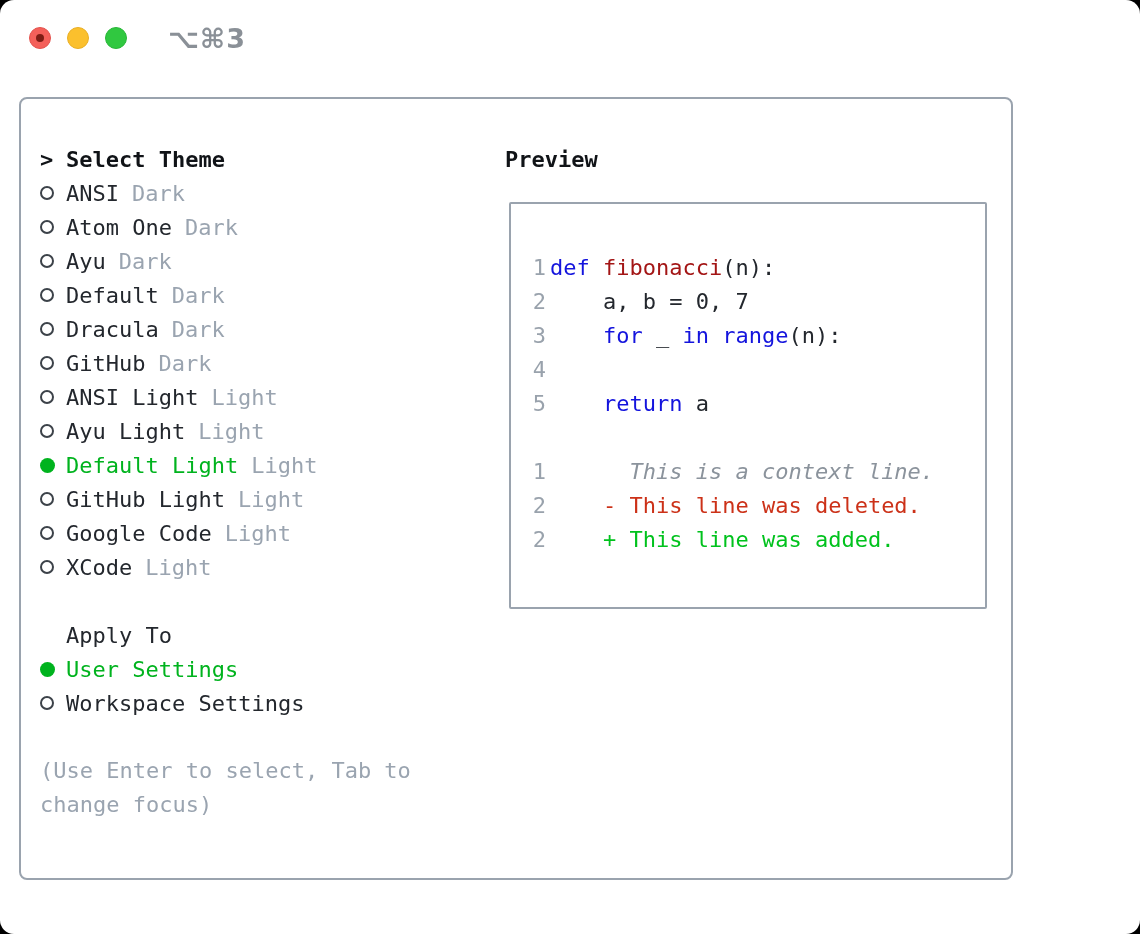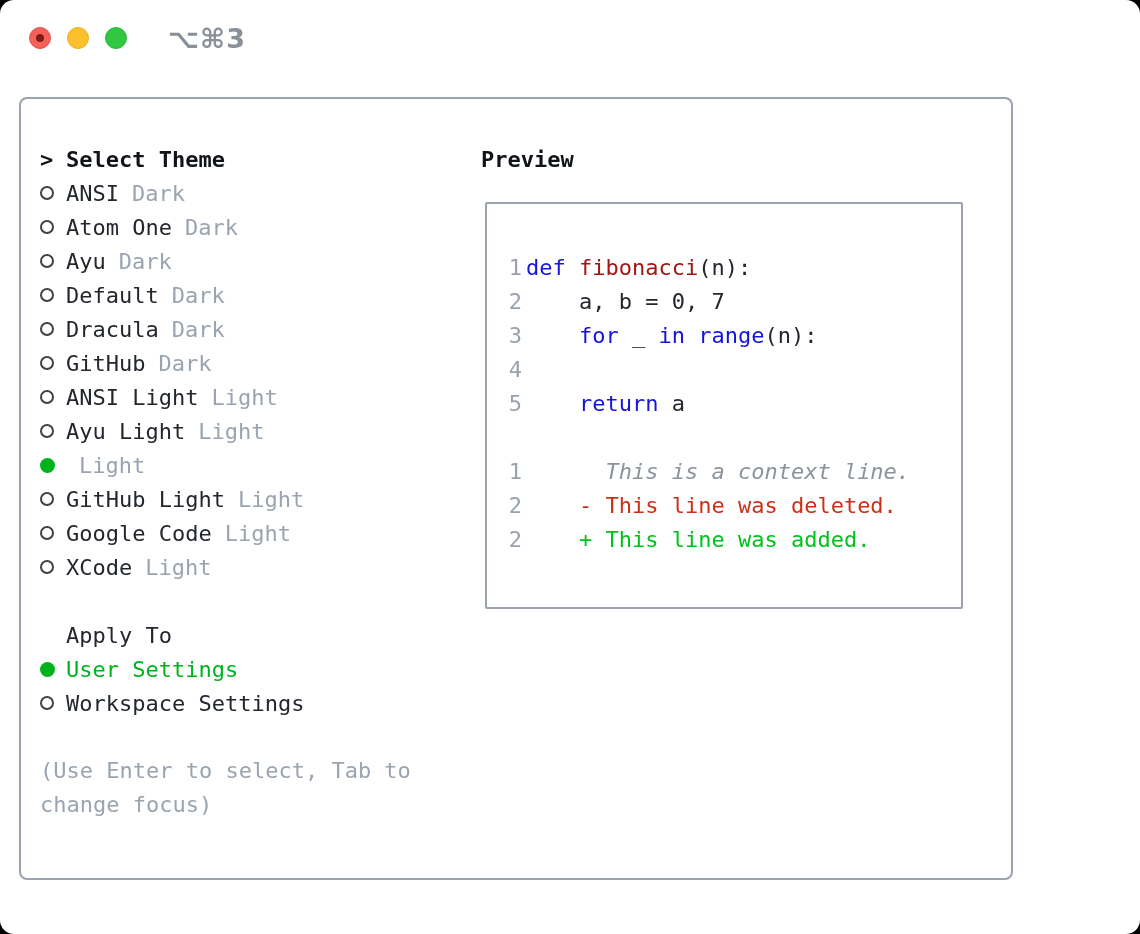--- a/index.html
+++ b/index.html
@@ -36,21 +36,21 @@
   .circ{width:14px;height:14px;border:2px solid #3c4249;border-radius:50%;box-sizing:border-box;}
   .dot{width:15px;height:15px;border-radius:50%;background:var(--green);}
   .cursor{font-weight:bold;color:var(--header);}
   .h{font-weight:bold;color:var(--header);}
   .sub{color:var(--dark);}
   .green-text{color:var(--green);}
   .variant{color:var(--muted);margin-left:13px;}
   .left-col{position:absolute;left:19px;top:43px;}
   .hint{color:var(--muted);font-size:22px;line-height:34px;white-space:pre-line;}
   
-  .preview-col{position:absolute;left:460px;top:43px;}
+  .preview-col{position:absolute;left:484px;top:43px;}
   .pbox{margin-top:26px;margin-left:4px;box-sizing:border-box;width:478px;height:407px;
     border:2px solid var(--border);border-radius:2px;padding:46px 0 0 21px;background:#fff;}
   .ln{flex:0 0 14px;width:14px;text-align:right;color:var(--lnum);}
   .codetext{margin-left:4px;white-space:pre;}
   .tok-kw{color:var(--kw-blue);}
   .tok-fn{color:var(--fn-red);}
   .tok-pl{color:var(--dark);}
   .diff-ctx{color:var(--ctx);font-style:italic;}
   .diff-del{color:var(--del-red);}
   .diff-add{color:var(--add-green);}
@@ -131,20 +131,21 @@
             <span class="bullet">
               <span class="circ"></span>
             </span>
             <span class="sub">Ayu Light</span>
             <span class="variant">Light</span>
           </div>
           <div class="row">
             <span class="bullet">
               <span class="dot"></span>
             </span>
+            <span class="green-text">Default Light</span>
             <span class="variant">Light</span>
           </div>
           <div class="row">
             <span class="bullet">
               <span class="circ"></span>
             </span>
             <span class="sub">GitHub Light</span>
             <span class="variant">Light</span>
           </div>
           <div class="row">

